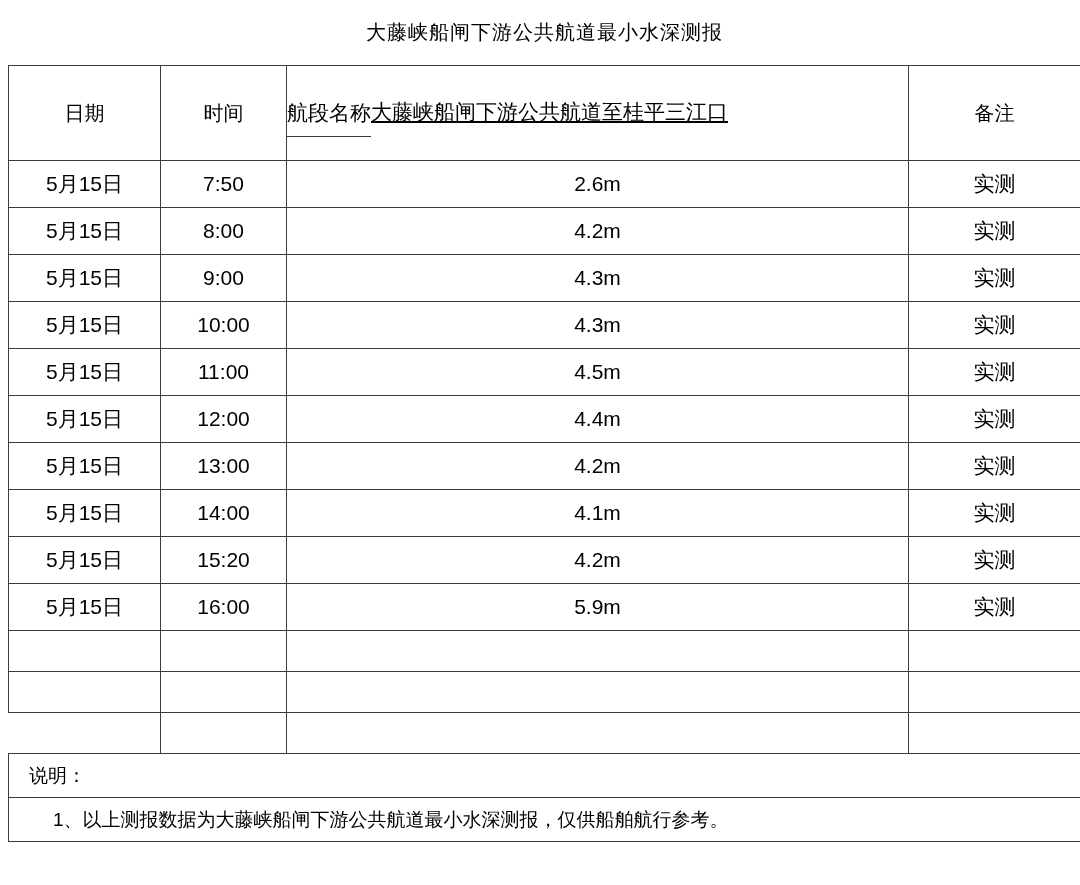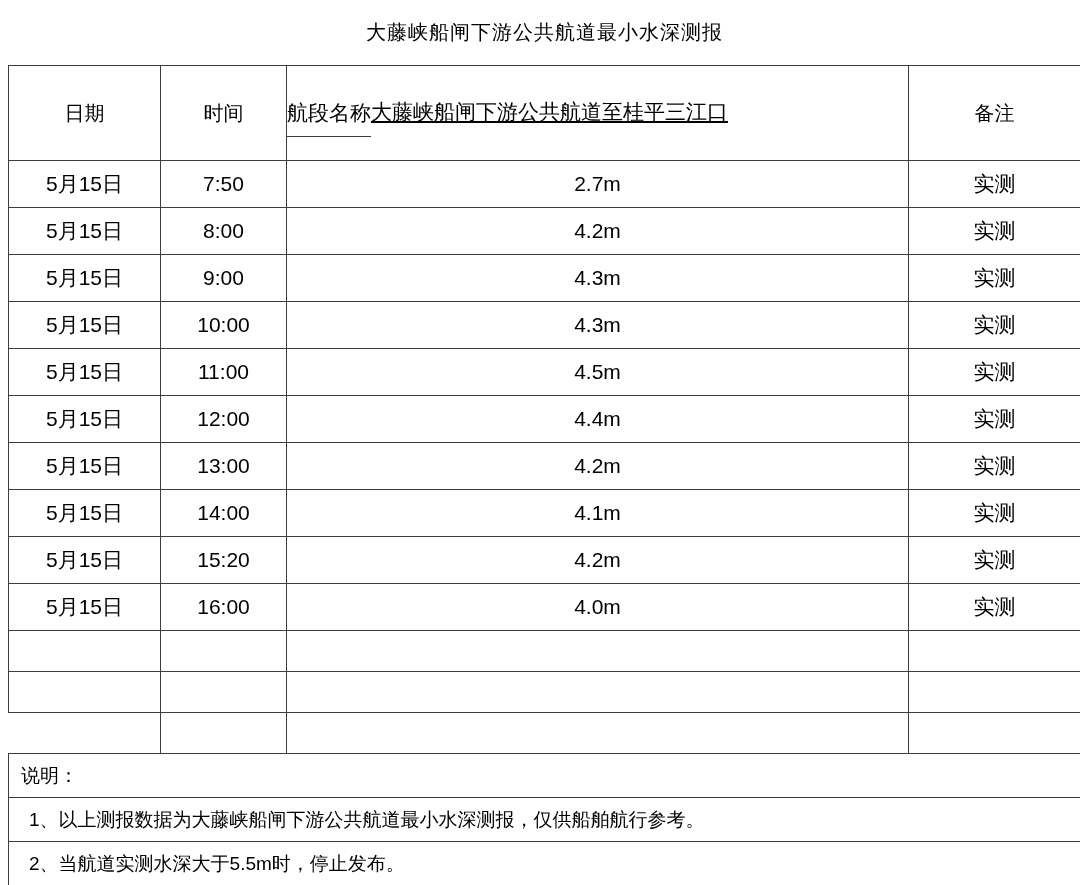--- a/index.html
+++ b/index.html
@@ -87,29 +87,29 @@
   tr.gap-row td.no-side {
     border-left: none;
     border-right: none;
   }
 
   
   tr.note-row td {
     height: 43px;
     text-align: left;
     font-size: 19px;
-    padding-left: 12px;
+    padding-left: 20px;
     border-top: none;
     border-bottom: 1px solid #3c3c3c;
     border-left: none;
     border-right: none;
   }
   tr.note-row td.edge-l { border-left: 1px solid #3c3c3c; }
   tr.note-row td.vline-r { border-right: 1px solid #3c3c3c; }
-  tr.note-row td.indent { padding-left: 20px; }
+  tr.note-row td.indent { padding-left: 44px; }
   tr.note-first td { border-top: 1px solid #3c3c3c; }
 </style>
 </head>
 <body>
 
 <div class="page">
   <table class="report">
     <colgroup>
       <col class="c-date">
       <col class="c-time">
@@ -128,21 +128,21 @@
             <div class="seg-head">航段名称</div>
             <div class="seg-sub">大藤峡船闸下游公共航道至桂平三江口</div>
           </div>
         </td>
         <td class="hdr-note" rowspan="1">备注</td>
       </tr>
 
       <tr class="data-row">
         <td>5月15日</td>
         <td>7:50</td>
-        <td>2.7m</td>
+        <td>2.6m</td>
         <td>实测</td>
       </tr>
       <tr class="data-row">
         <td>5月15日</td>
         <td>8:00</td>
         <td>4.2m</td>
         <td>实测</td>
       </tr>
       <tr class="data-row">
         <td>5月15日</td>
@@ -182,21 +182,21 @@
       </tr>
       <tr class="data-row">
         <td>5月15日</td>
         <td>15:20</td>
         <td>4.2m</td>
         <td>实测</td>
       </tr>
       <tr class="data-row">
         <td>5月15日</td>
         <td>16:00</td>
-        <td>4.0m</td>
+        <td>5.9m</td>
         <td>实测</td>
       </tr>
       <tr class="blank-row">
         <td></td>
         <td></td>
         <td></td>
         <td></td>
       </tr>
       <tr class="blank-row">
         <td></td>
@@ -214,19 +214,15 @@
 
       <tr class="note-row note-first">
         <td class="edge-l" colspan="2">说明：</td>
         <td></td>
         <td class="vline-r"></td>
       </tr>
       <tr class="note-row">
         <td class="edge-l indent" colspan="3">1、以上测报数据为大藤峡船闸下游公共航道最小水深测报，仅供船舶航行参考。</td>
         <td class="vline-r"></td>
       </tr>
-      <tr class="note-row">
-        <td class="edge-l indent" colspan="3">2、当航道实测水深大于5.5m时，停止发布。</td>
-        <td class="vline-r"></td>
-      </tr>
     </tbody>
   </table>
 </div>
 
 </body></html>

